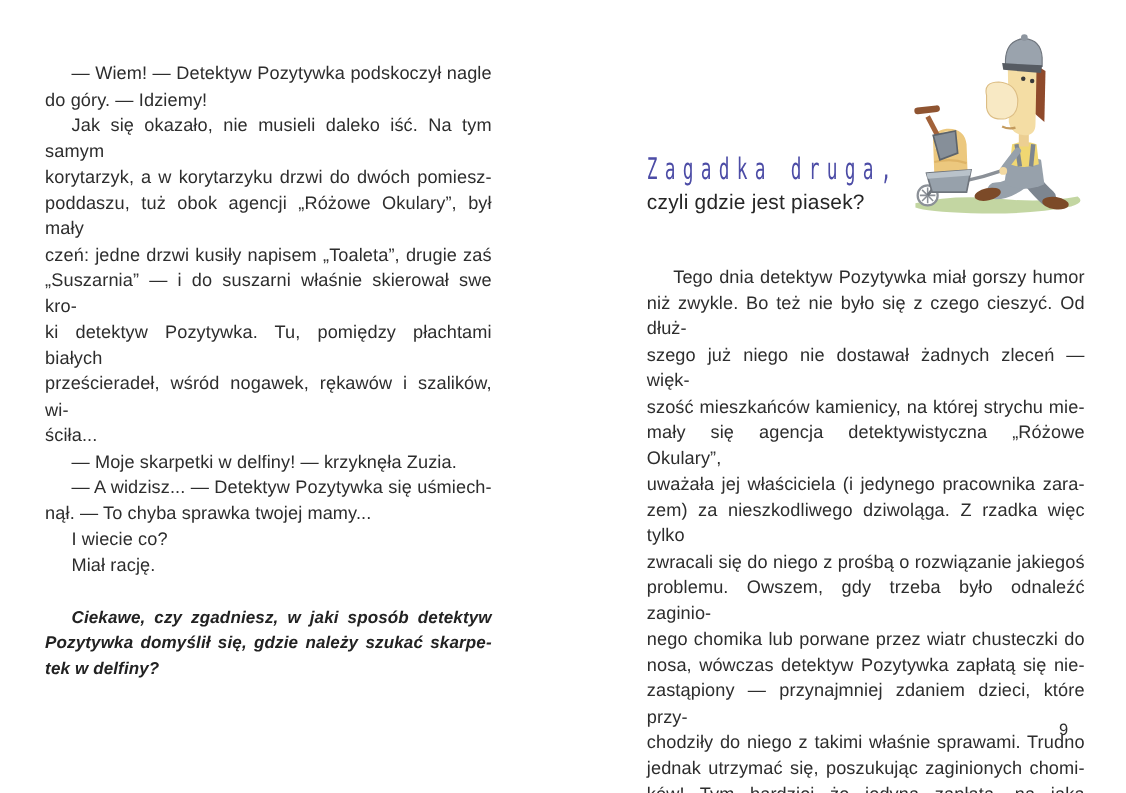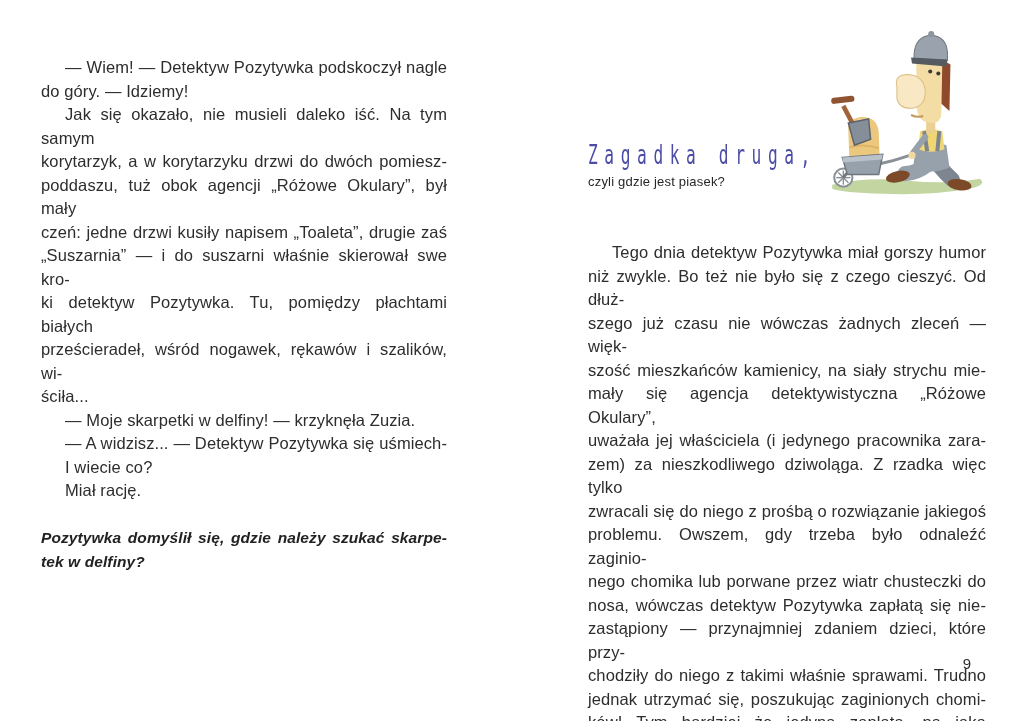--- a/index.html
+++ b/index.html
@@ -26,21 +26,21 @@
 
   .chapter-title{
     position:absolute;left:588px;top:139px;
     font-family:"DejaVu Sans Mono",monospace;
     font-size:27px;font-weight:400;color:#4c4ca6;
     letter-spacing:11px;white-space:nowrap;
     transform:scaleX(0.60);transform-origin:0 50%;
   }
   .chapter-subtitle{
     position:absolute;left:588px;top:174px;
-    font-size:13px;color:#262626;letter-spacing:0.2px;
+    font-size:19px;color:#262626;letter-spacing:0.2px;
   }
   .page-number{
     position:absolute;left:952px;top:655px;width:30px;
     font-size:15px;color:#2d2d2d;text-align:center;
   }
   .illustration{position:absolute;left:812px;top:26px;width:192px;height:182px;}
 </style>
 </head>
 <body>
 
@@ -52,36 +52,38 @@
       <div class="line indent">Jak się okazało, nie musieli daleko iść. Na tym samym</div>
       <div class="line">korytarzyk, a w korytarzyku drzwi do dwóch pomiesz-</div>
       <div class="line">poddaszu, tuż obok agencji „Różowe Okulary”, był mały</div>
       <div class="line">czeń: jedne drzwi kusiły napisem „Toaleta”, drugie zaś</div>
       <div class="line">„Suszarnia” — i do suszarni właśnie skierował swe kro-</div>
       <div class="line">ki detektyw Pozytywka. Tu, pomiędzy płachtami białych</div>
       <div class="line">prześcieradeł, wśród nogawek, rękawów i szalików, wi-</div>
       <div class="line end">ściła...</div>
       <div class="line indent end">— Moje skarpetki w delfiny! — krzyknęła Zuzia.</div>
       <div class="line indent">— A widzisz... — Detektyw Pozytywka się uśmiech-</div>
+      <div class="line end">nął. — To chyba sprawka twojej mamy...</div>
       <div class="line indent end">I wiecie co?</div>
       <div class="line indent end">Miał rację.</div>
       <div class="gap"></div>
+      <div class="line indent q">Ciekawe, czy zgadniesz, w jaki sposób detektyw</div>
       <div class="line q">Pozytywka domyślił się, gdzie należy szukać skarpe-</div>
       <div class="line end q">tek w delfiny?</div>
     </div>
 
   <div class="chapter-title">Zagadka druga,</div>
 
   <div class="chapter-subtitle">czyli gdzie jest piasek?</div>
 
   <div class="right-text">
       <div class="line indent">Tego dnia detektyw Pozytywka miał gorszy humor</div>
       <div class="line">niż zwykle. Bo też nie było się z czego cieszyć. Od dłuż-</div>
-      <div class="line">szego już czasu nie wówczas żadnych zleceń — więk-</div>
-      <div class="line">szość mieszkańców kamienicy, na siały strychu mie-</div>
+      <div class="line">szego już niego nie dostawał żadnych zleceń — więk-</div>
+      <div class="line">szość mieszkańców kamienicy, na której strychu mie-</div>
       <div class="line">mały się agencja detektywistyczna „Różowe Okulary”,</div>
       <div class="line">uważała jej właściciela (i jedynego pracownika zara-</div>
       <div class="line">zem) za nieszkodliwego dziwoląga. Z rzadka więc tylko</div>
       <div class="line">zwracali się do niego z prośbą o rozwiązanie jakiegoś</div>
       <div class="line">problemu. Owszem, gdy trzeba było odnaleźć zaginio-</div>
       <div class="line">nego chomika lub porwane przez wiatr chusteczki do</div>
       <div class="line">nosa, wówczas detektyw Pozytywka zapłatą się nie-</div>
       <div class="line">zastąpiony — przynajmniej zdaniem dzieci, które przy-</div>
       <div class="line">chodziły do niego z takimi właśnie sprawami. Trudno</div>
       <div class="line">jednak utrzymać się, poszukując zaginionych chomi-</div>

